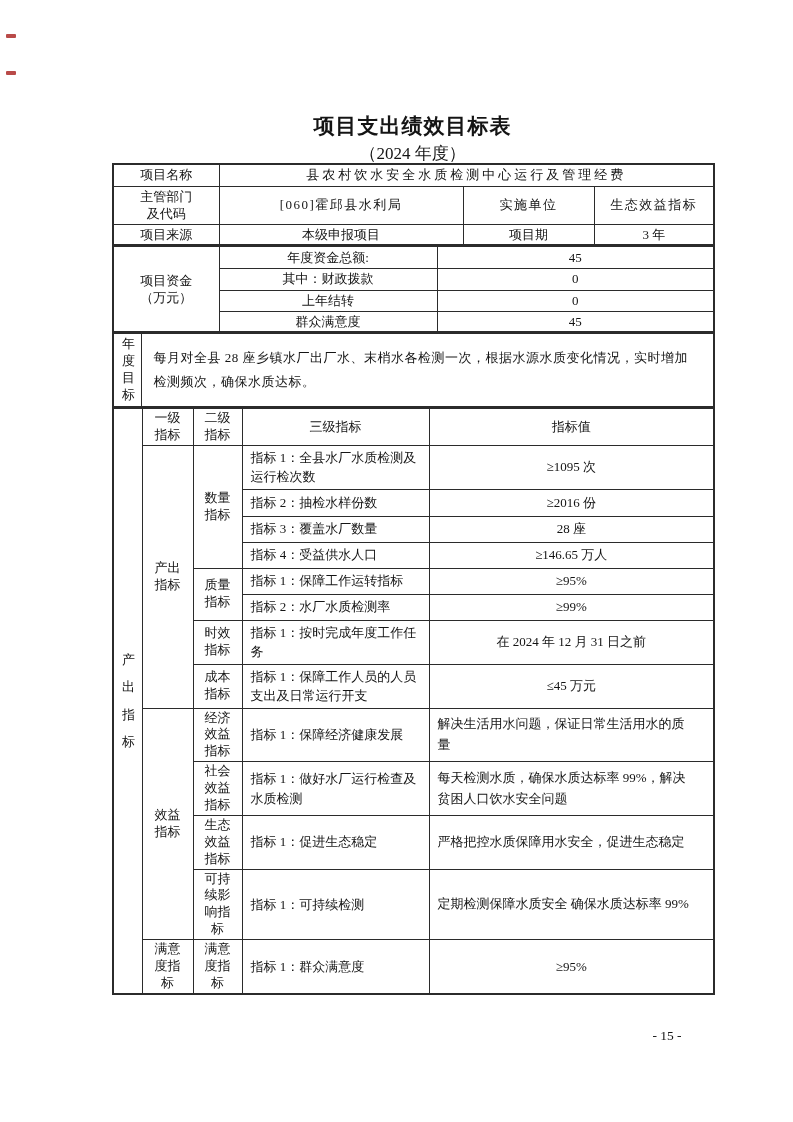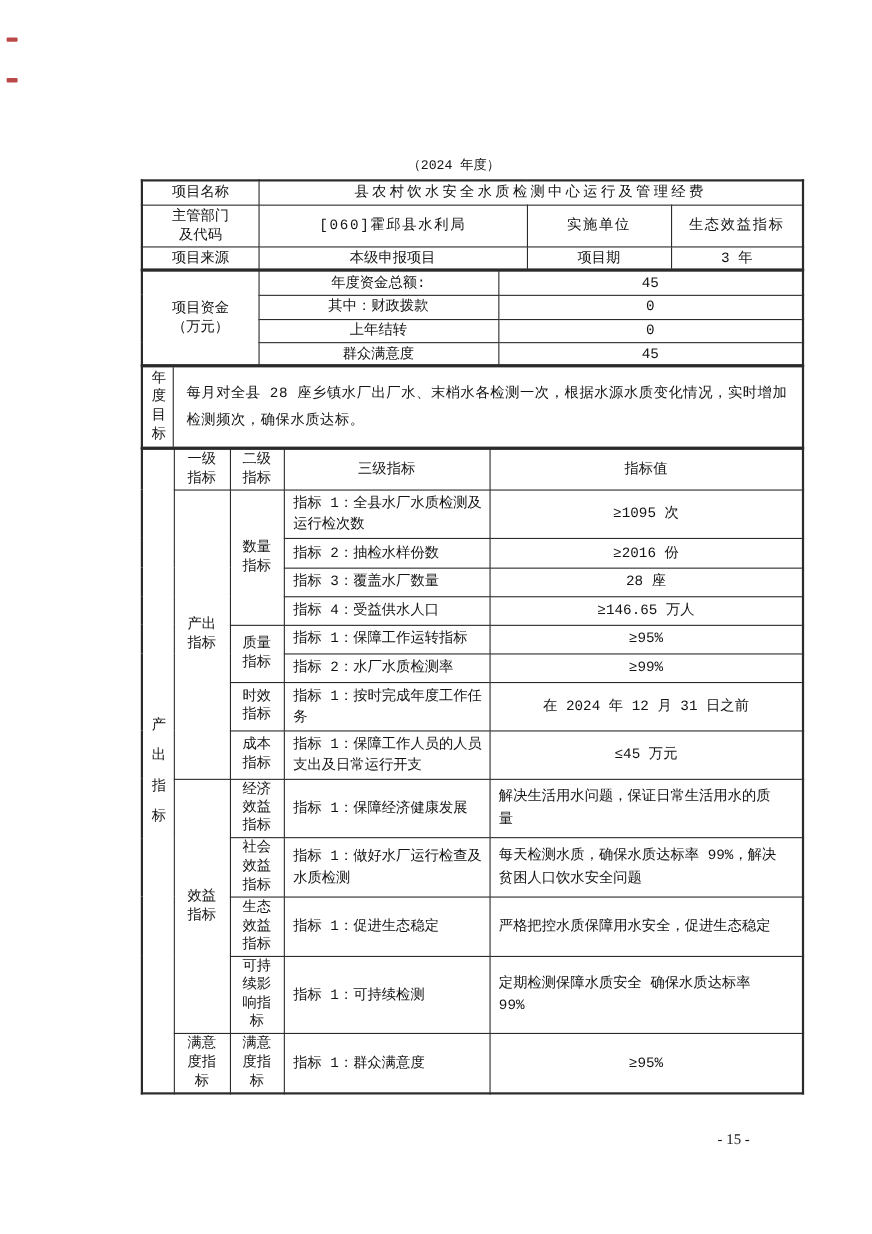--- a/index.html
+++ b/index.html
@@ -9,25 +9,24 @@
     overflow:hidden;
   }
   .page{position:absolute;left:0;top:0;width:793px;height:1122px;background:#fff;}
 
   .doc-title{
     position:absolute;left:112px;top:112px;width:601px;text-align:center;
     font-size:21px;font-weight:bold;letter-spacing:1px;
   }
   .doc-subtitle{
     position:absolute;left:112px;top:142px;width:601px;text-align:center;
-    font-size:12px;
-    font-family:Liberation Mono, monospace;
-  }
-
-  .tables{position:absolute;left:128px;top:163px;width:601px;font-family:Liberation Mono, monospace;}
+    font-size:17px;
+  }
+
+  .tables{position:absolute;left:112px;top:163px;width:601px;}
   table{border-collapse:collapse;table-layout:fixed;width:601px;margin-top:-1px;}
   table:first-child{margin-top:0;}
   table{border:2px solid #2b2b2b;}
   td{
     border:1px solid #2b2b2b;font-size:13px;line-height:1.35;
     padding:1px 4px;vertical-align:middle;overflow:hidden;
     text-align:center;
   }
   .lbl{text-align:center;}
   .prewrap{white-space:pre-line;margin-top:20px;}
@@ -60,20 +59,21 @@
   .red-mark.m2{left:6px;top:71px;}
 </style>
 </head>
 <body>
 
 <div class="page">
 
   <div class="red-mark m1"></div>
   <div class="red-mark m2"></div>
 
+  <div class="doc-title">项目支出绩效目标表</div>
   <div class="doc-subtitle">（2024 年度）</div>
 
   <div class="tables">
 
     <table>
       <colgroup>
           <col style="width:106px">
           <col style="width:244px">
           <col style="width:131px">
           <col style="width:120px">

